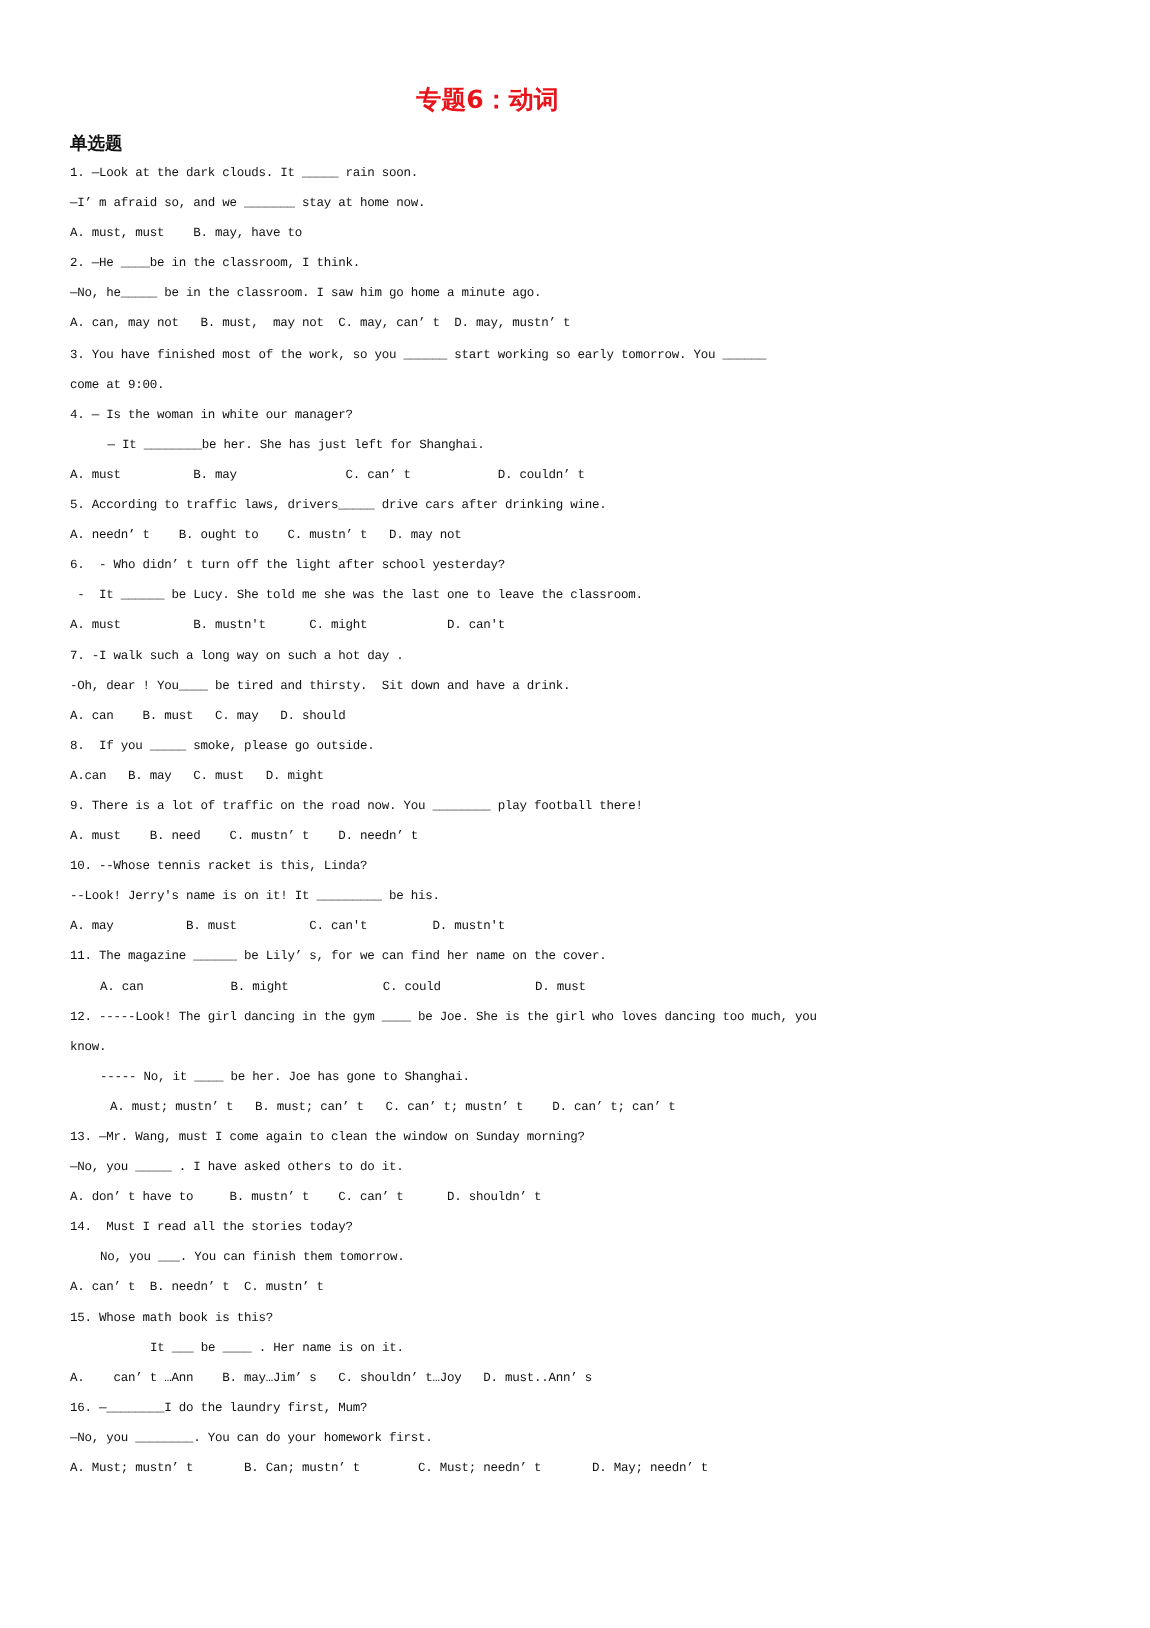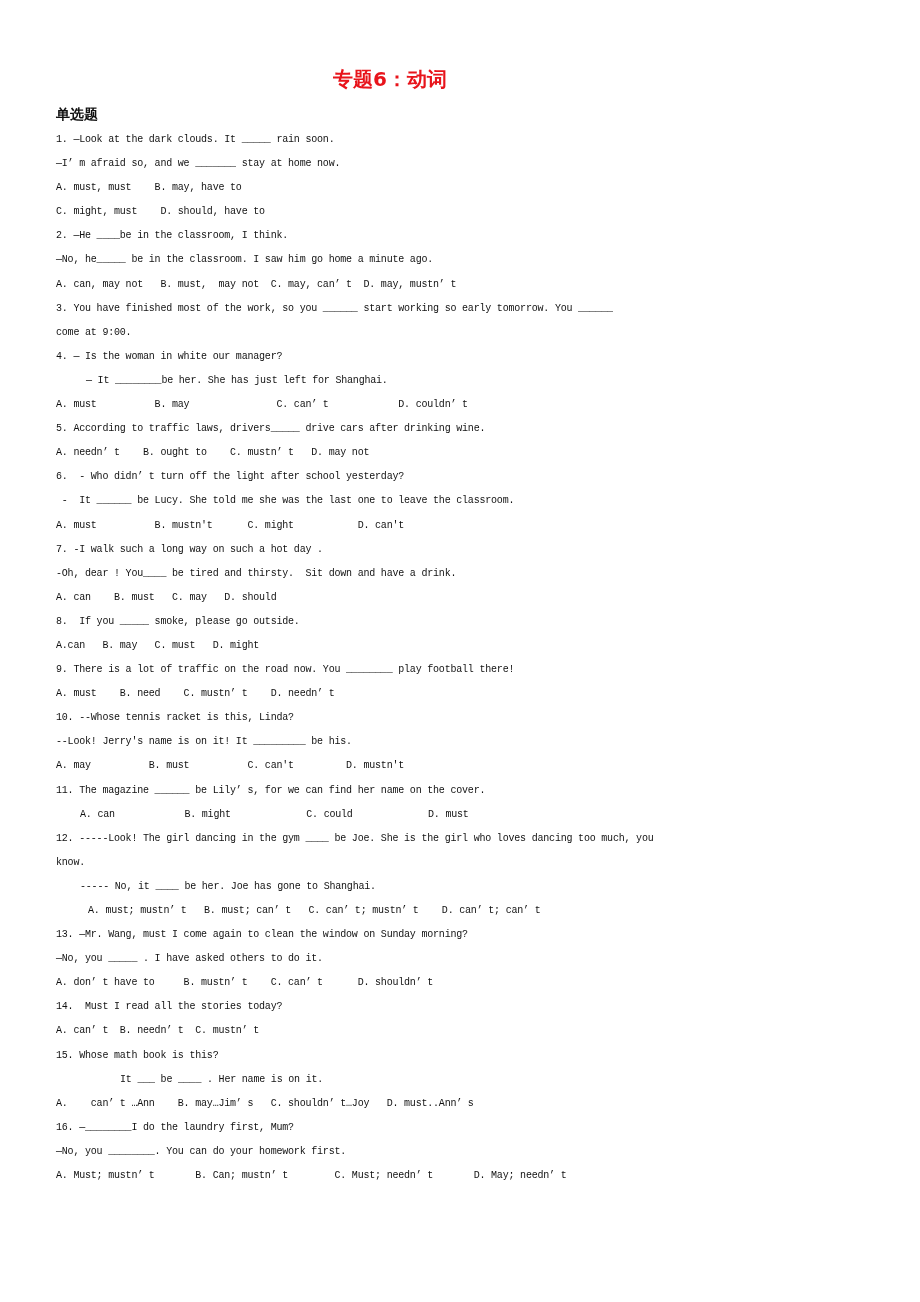--- a/index.html
+++ b/index.html
@@ -19,21 +19,20 @@
 </head>
 <body>
 
 <div class="title">专题6：动词</div>
 <div class="section">单选题</div>
 
 <div class="content">
   <div class="line">1. —Look at the dark clouds. It _____ rain soon.</div>
   <div class="line">—I’ m afraid so, and we _______ stay at home now.</div>
   <div class="line">A. must, must    B. may, have to</div>
-  <div class="line">C. might, must    D. should, have to</div>
   <div class="line">2. —He ____be in the classroom, I think.</div>
   <div class="line">—No, he_____ be in the classroom. I saw him go home a minute ago.</div>
   <div class="line">A. can, may not   B. must,  may not  C. may, can’ t  D. may, mustn’ t</div>
   <div class="line">3. You have finished most of the work, so you ______ start working so early tomorrow. You ______</div>
   <div class="line">come at 9:00.</div>
   <div class="line">4. — Is the woman in white our manager?</div>
   <div class="line ind1">— It ________be her. She has just left for Shanghai.</div>
   <div class="line">A. must          B. may               C. can’ t            D. couldn’ t</div>
   <div class="line">5. According to traffic laws, drivers_____ drive cars after drinking wine.</div>
   <div class="line">A. needn’ t    B. ought to    C. mustn’ t   D. may not</div>
@@ -53,20 +52,21 @@
   <div class="line">11. The magazine ______ be Lily’ s, for we can find her name on the cover.</div>
   <div class="line ind3">A. can            B. might             C. could             D. must</div>
   <div class="line">12. -----Look! The girl dancing in the gym ____ be Joe. She is the girl who loves dancing too much, you</div>
   <div class="line">know.</div>
   <div class="line ind3">----- No, it ____ be her. Joe has gone to Shanghai.</div>
   <div class="line ind4">A. must; mustn’ t   B. must; can’ t   C. can’ t; mustn’ t    D. can’ t; can’ t</div>
   <div class="line">13. —Mr. Wang, must I come again to clean the window on Sunday morning?</div>
   <div class="line">—No, you _____ . I have asked others to do it.</div>
   <div class="line">A. don’ t have to     B. mustn’ t    C. can’ t      D. shouldn’ t</div>
   <div class="line">14.  Must I read all the stories today?</div>
+  <div class="line ind3">No, you ___. You can finish them tomorrow.</div>
   <div class="line">A. can’ t  B. needn’ t  C. mustn’ t</div>
   <div class="line">15. Whose math book is this?</div>
   <div class="line ind6">It ___ be ____ . Her name is on it.</div>
   <div class="line">A.    can’ t …Ann    B. may…Jim’ s   C. shouldn’ t…Joy   D. must..Ann’ s</div>
   <div class="line">16. —________I do the laundry first, Mum?</div>
   <div class="line">—No, you ________. You can do your homework first.</div>
   <div class="line">A. Must; mustn’ t       B. Can; mustn’ t        C. Must; needn’ t       D. May; needn’ t</div>
 </div>
 
 </body></html>

